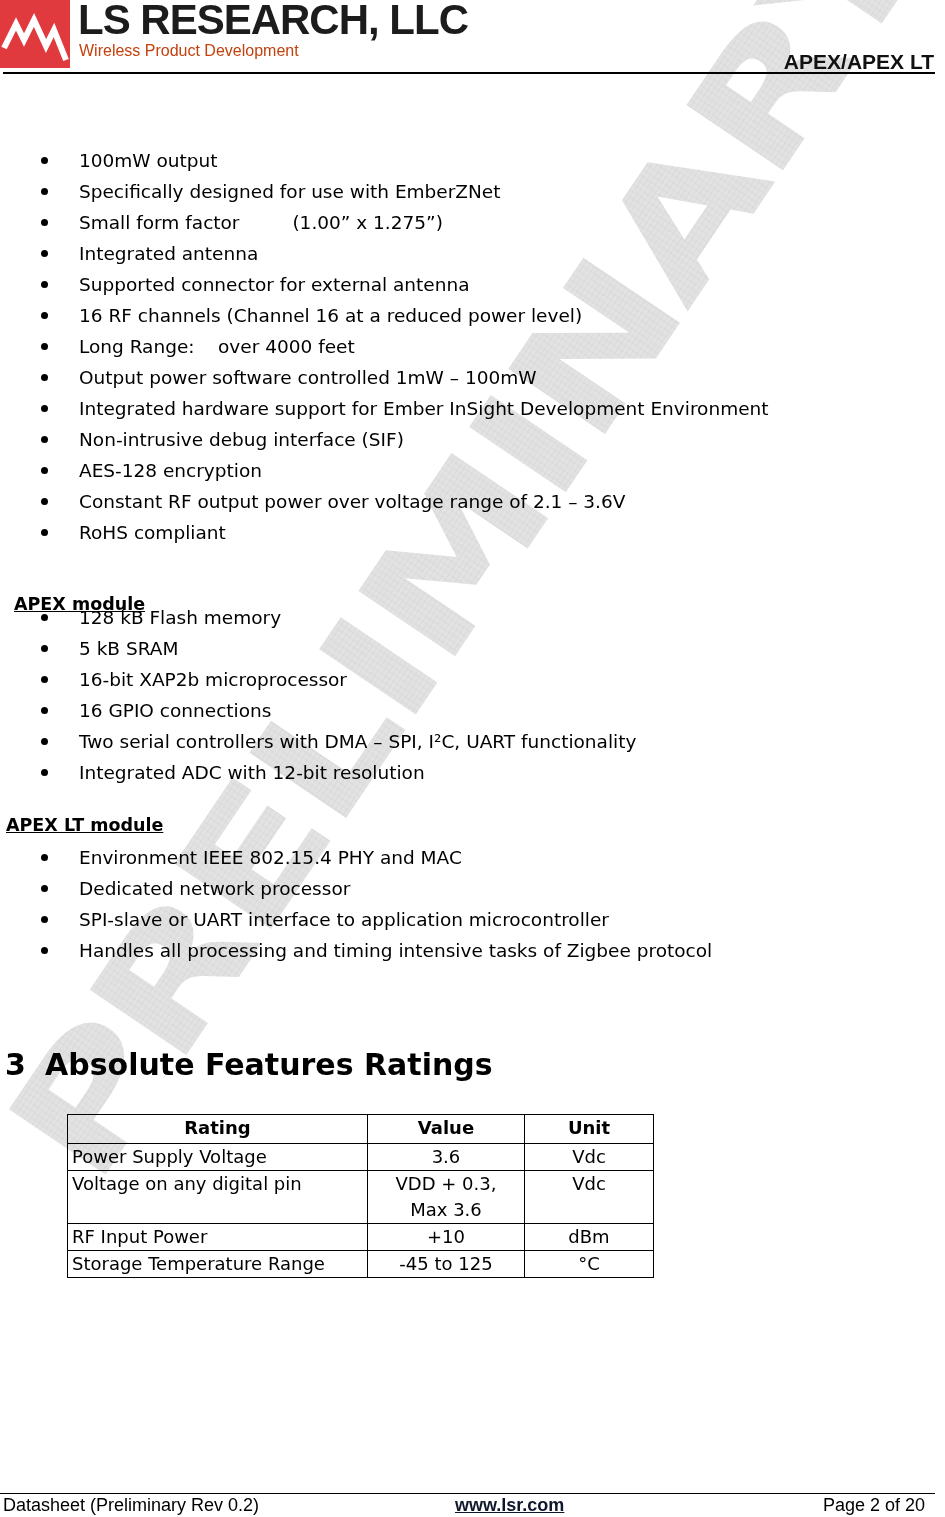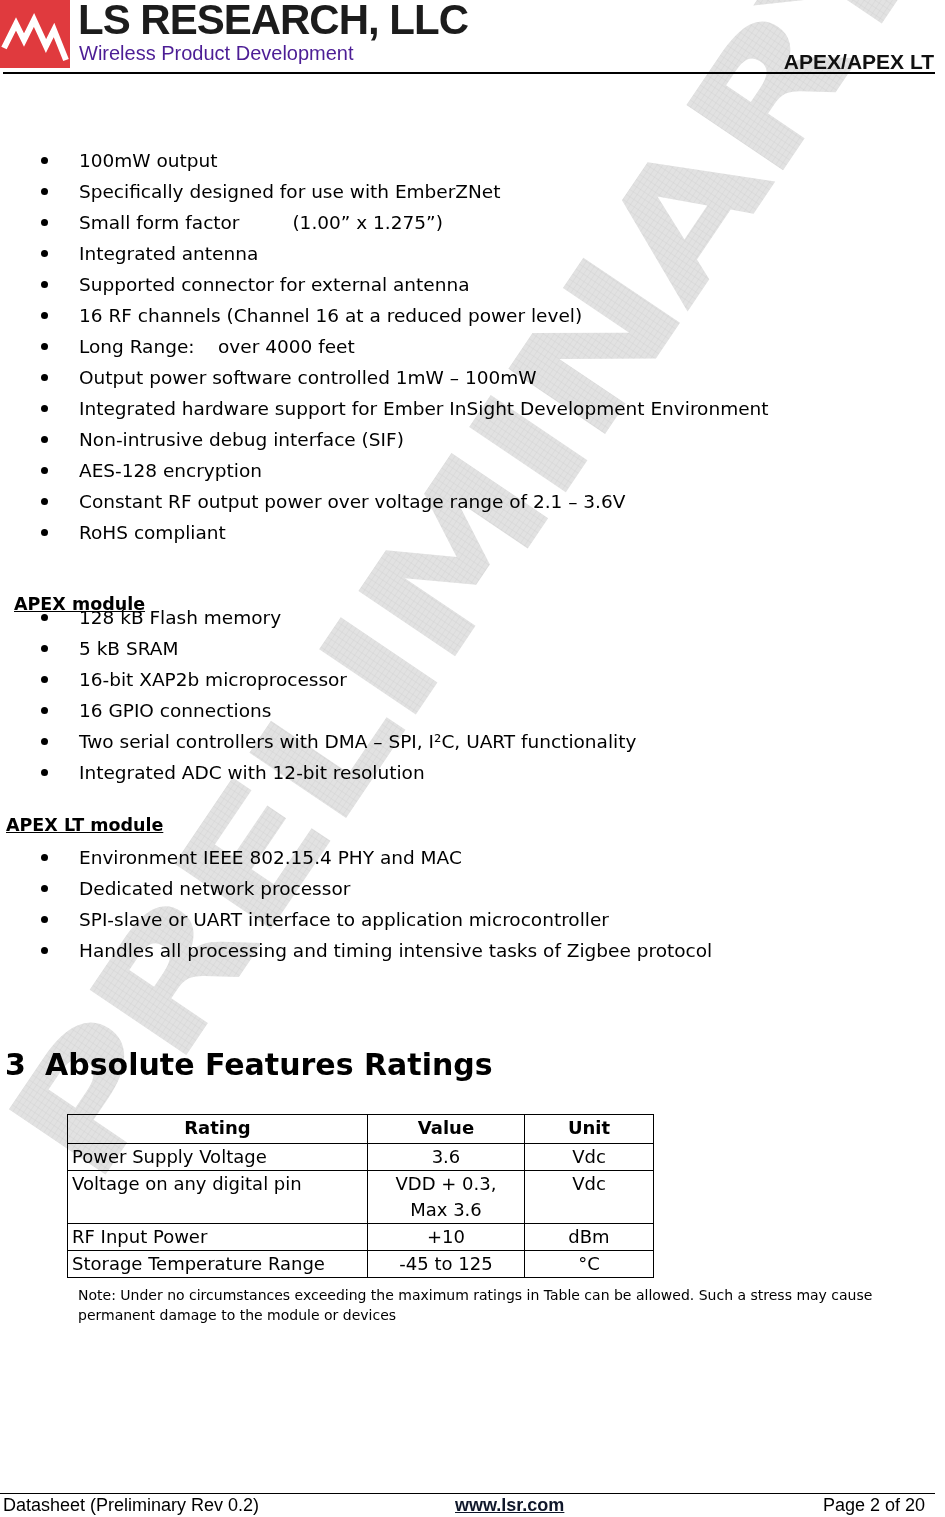--- a/index.html
+++ b/index.html
@@ -47,22 +47,22 @@
       font-weight: bold;
       font-size: 42px;
       letter-spacing: -1px;
       color: #1c1c1c;
       white-space: nowrap;
     }
     .logo-sub {
       position: absolute;
       left: 79px; top: 42px;
       font-family: "Liberation Sans", sans-serif;
-      font-size: 20px;
-      color: #4c1d95;
+      font-size: 16px;
+      color: #c2410c;
       white-space: nowrap;
     }
     .doc-code {
       position: absolute;
       right: 11px; top: 50px;
       font-family: "Liberation Sans", sans-serif;
       font-weight: bold;
       font-size: 21px;
       color: #111;
     }
@@ -320,19 +320,18 @@
         <td class="c">dBm</td>
       </tr>
       <tr>
         <td>Storage Temperature Range</td>
         <td class="c">-45 to 125</td>
         <td class="c">°C</td>
       </tr>
     </tbody>
   </table>
 
-  <div class="note">Note: Under no circumstances exceeding the maximum ratings in Table can be allowed.  Such a stress may cause permanent damage to the module or devices</div>
 
   <div class="footer-rule"></div>
   <div class="footer footer-left">Datasheet (Preliminary Rev 0.2)</div>
   <a class="footer footer-mid">www.lsr.com</a>
   <div class="footer footer-right">Page 2 of 20</div>
 </div>
 
 </body></html>

